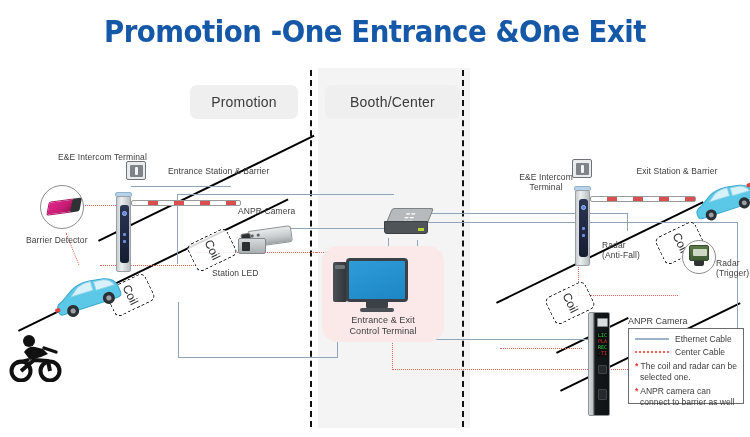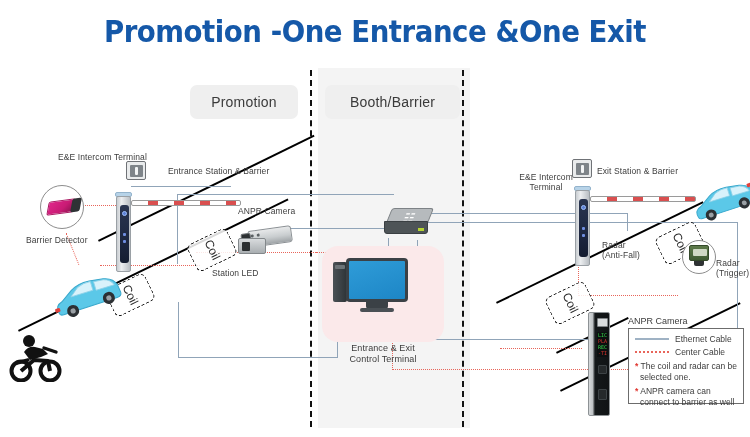--- a/index.html
+++ b/index.html
@@ -398,21 +398,21 @@
   <div id="title">Promotion -One Entrance &amp;One Exit</div>
 
   <div class="zone-band" style="left:318px; top:68px; width:152px; height:360px;"></div>
   <div class="zone-divider" style="left:310px; top:70px; height:357px;"></div>
   <div class="zone-divider" style="left:462px; top:70px; height:357px;"></div>
 
   <div class="zone-chip" style="left:190px; top:85px; width:108px; height:34px;">
     <span>Promotion</span>
   </div>
   <div class="zone-chip" style="left:325px; top:85px; width:135px; height:34px;">
-    <span>Booth/Barrier</span>
+    <span>Booth/Center</span>
   </div>
 
   <div class="road-line" style="left:98px; top:240px; width:240px; transform:rotate(-26deg);"></div>
   <div class="road-line" style="left:18px; top:330px; width:300px; transform:rotate(-26deg);"></div>
 
   <div class="road-line" style="left:496px; top:302px; width:230px; transform:rotate(-26deg);"></div>
   <div class="road-line" style="left:560px; top:390px; width:200px; transform:rotate(-26deg);"></div>
   <div class="road-line" style="left:556px; top:352px; width:80px; transform:rotate(-26deg);"></div>
 
   <div class="eth" style="left:282px; top:228px; width:110px; height:1px; border-top-width:1.6px;"></div>
@@ -519,29 +519,29 @@
     <div class="switch-front"></div>
   </div>
 
   <div class="pc-zone" style="left:322px; top:246px; width:122px; height:96px;"></div>
   <div class="tower" style="left:333px; top:262px;"></div>
   <div class="monitor" style="left:346px; top:258px;">
     <div class="monitor-screen"></div>
   </div>
   <div class="monitor-stand" style="left:366px; top:302px;"></div>
   <div class="monitor-base" style="left:360px; top:308px;"></div>
-  <div class="lbl" style="left:322px; top:315px; width:122px; text-align:center; font-size:9px; line-height:11px;margin-top:28px;">Entrance &amp; Exit
+  <div class="lbl" style="left:322px; top:315px; width:122px; text-align:center; font-size:9px; line-height:11px;">Entrance &amp; Exit
 Control Terminal</div>
 
   <div class="lbl" style="left:512px; top:172px; width:68px; text-align:center;">E&amp;E Intercom
 Terminal</div>
   <div class="intercom" style="left:572px; top:159px;">
     <div class="intercom-inner"></div>
   </div>
-  <div class="lbl" style="left:597px; top:166px; width:120px;">Exit Station &amp; Barrier</div>
+  <div class="lbl" style="left:617px; top:166px; width:120px;text-align:center;">Exit Station &amp; Barrier</div>
 
   <div class="pillar-cap" style="left:574px; top:186px;"></div>
   <div class="pillar" style="left:575px; top:190px;">
     <div class="pillar-face">
       <div class="pillar-dot"></div>
       <div class="pillar-led" style="top:28px;"></div>
       <div class="pillar-led" style="top:35px;"></div>
     </div>
   </div>
   <div class="arm" style="left:590px; top:196px; width:106px;"></div>

